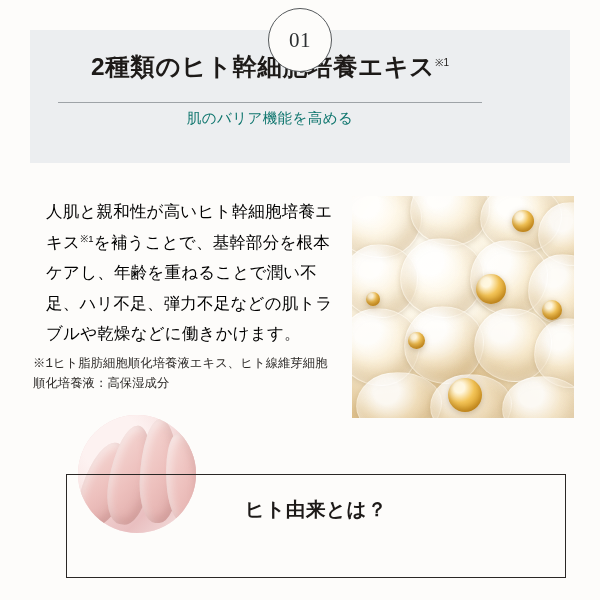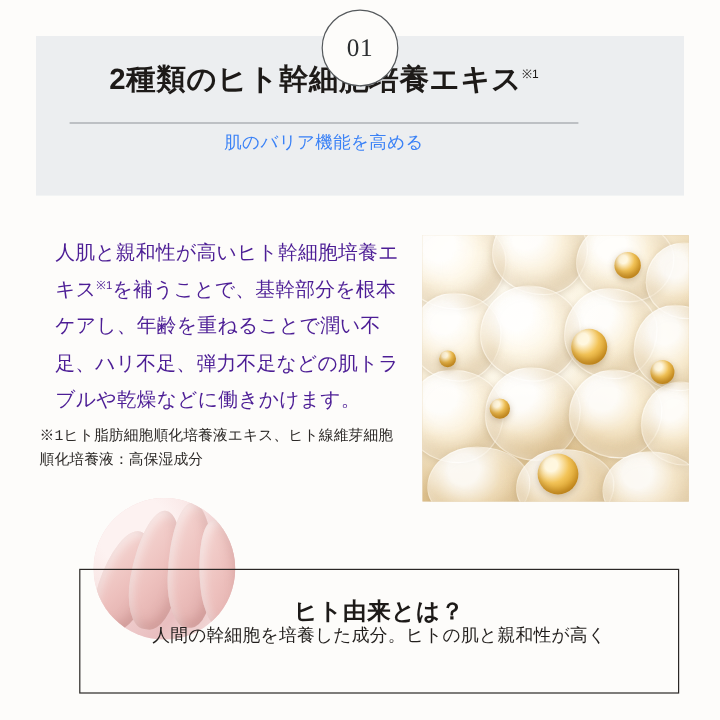--- a/index.html
+++ b/index.html
@@ -85,34 +85,34 @@
     height: 1px;
     background: #9ea3a7;
   }
   .header-sub {
     position: absolute;
     left: 0;
     top: 109px;
     width: 540px;
     text-align: center;
     font-size: 14.5px;
-    color: #3b82f6;
+    color: #0f766e;
     letter-spacing: 0.4px;
   }
 
   
   .body-copy {
     position: absolute;
     left: 46px;
     top: 196px;
     width: 290px;
     font-size: 16.5px;
     line-height: 1.85;
     letter-spacing: 0.2px;
-    color: #4c1d95;
+    color: #000000;
   }
   .body-copy .sup {
     font-size: 9.5px;
     vertical-align: super;
   }
 
   .footnote {
     position: absolute;
     left: 33px;
     top: 355px;
@@ -276,16 +276,15 @@
     <div class="bg"></div>
     <div class="finger" style="left:6px; top:26px; width:40px; height:86px; transform:rotate(18deg);"></div>
     <div class="finger" style="left:32px; top:10px; width:40px; height:100px; transform:rotate(10deg);"></div>
     <div class="finger" style="left:62px; top:4px; width:38px; height:104px; transform:rotate(2deg);"></div>
     <div class="finger" style="left:88px; top:18px; width:34px; height:92px; transform:rotate(-6deg);"></div>
   </div>
 
   <div class="bottom-box"></div>
   <div class="bottom-title">ヒト由来とは？</div>
   <div class="bottom-text">
-    <div>人間の幹細胞を培養した成分。ヒトの肌と親和性が高く</div>
   </div>
 
 </div>
 
 </body></html>

